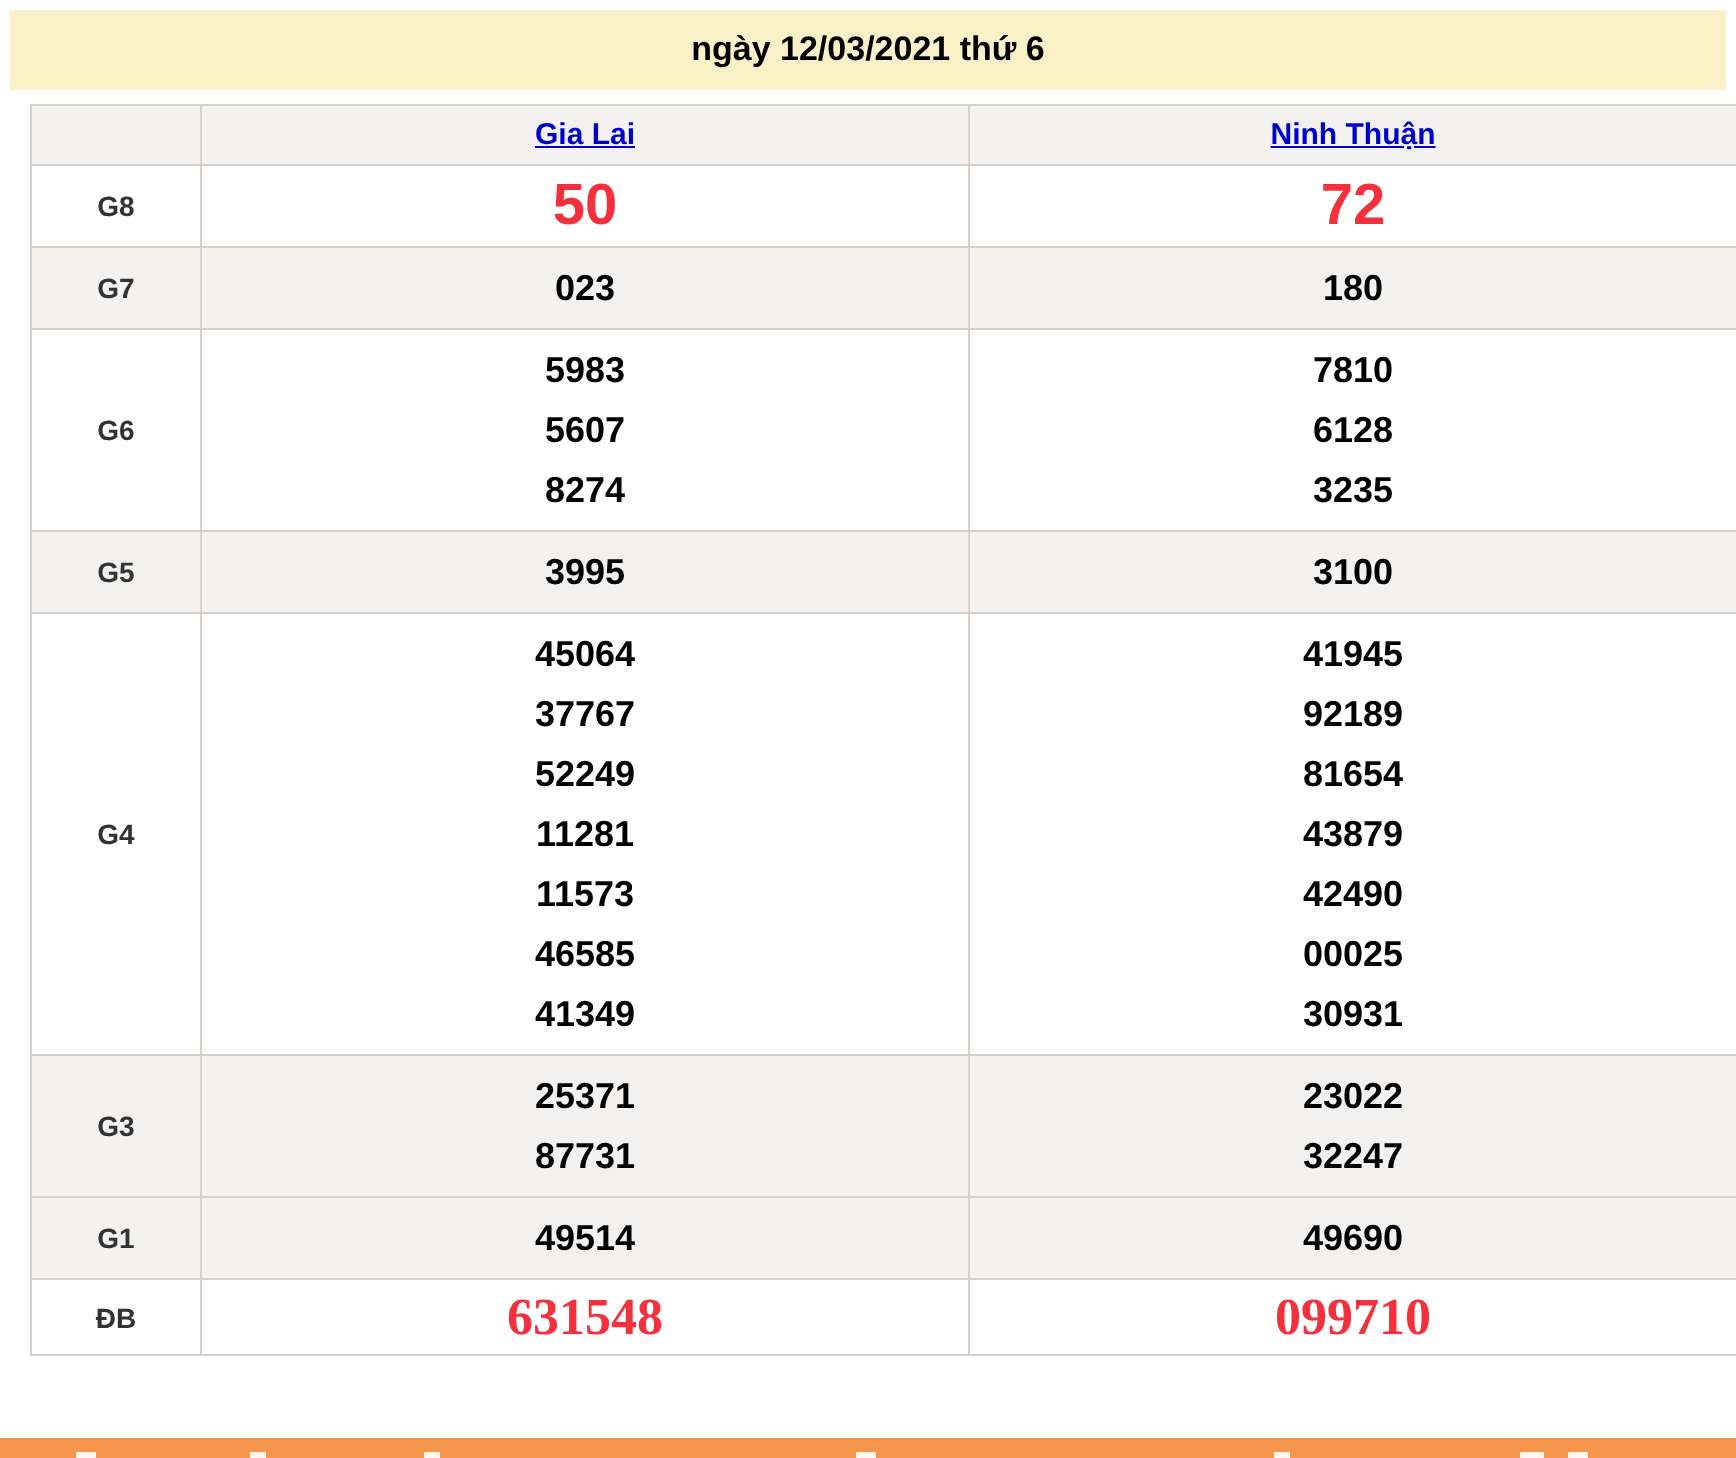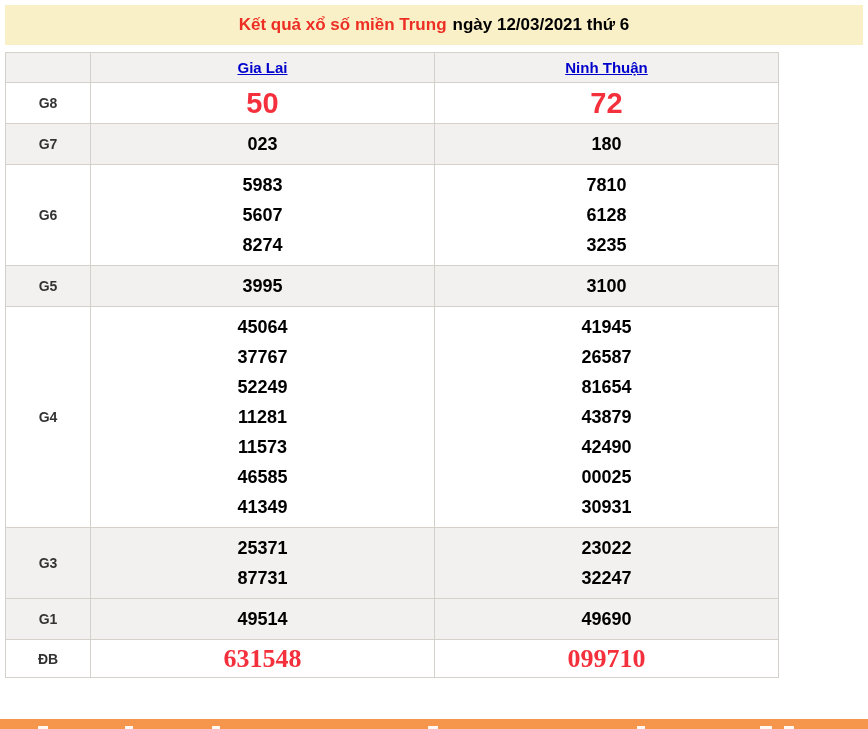--- a/index.html
+++ b/index.html
@@ -36,22 +36,22 @@
     font-size: 17px;
     font-weight: bold;
     white-space: nowrap;
   }
   .title-red   { color: var(--title-red); }
   .title-black { color: #000; }
 
   
   table.results {
     border-collapse: collapse;
-    width: 774px;
-    margin: 7px 5px 0 5px;
+    width: 854px;
+    margin: 7px 5px 0 15px;
     table-layout: fixed;
   }
   table.results td { border: 1px solid var(--border); text-align: center; vertical-align: middle; }
 
   .label-cell {
     width: 85px;
     font-size: 14px;
     color: #333;
     font-weight: bold;
     background: inherit;
@@ -101,21 +101,20 @@
     height: 3px;
     background: rgba(255,255,255,0.92);
   }
 </style>
 </head>
 <body>
 
 <div class="page">
 
   <div class="title-bar">
-    <span class="title-red">Kết quả xổ số miền Trung</span>
     <span class="title-black">ngày 12/03/2021 thứ 6</span>
   </div>
 
   <table class="results">
     <thead>
       <tr>
         <td class="label-cell"></td>
         <td class="prov-cell">
           <a href="#">Gia Lai</a>
         </td>
@@ -171,21 +170,21 @@
             <div class="num">45064</div>
             <div class="num">37767</div>
             <div class="num">52249</div>
             <div class="num">11281</div>
             <div class="num">11573</div>
             <div class="num">46585</div>
             <div class="num">41349</div>
           </td>
           <td class="value-cell">
             <div class="num">41945</div>
-            <div class="num">26587</div>
+            <div class="num">92189</div>
             <div class="num">81654</div>
             <div class="num">43879</div>
             <div class="num">42490</div>
             <div class="num">00025</div>
             <div class="num">30931</div>
           </td>
         </tr>
         <tr class="alt ">
           <td class="label-cell">G3</td>
           <td class="value-cell">

